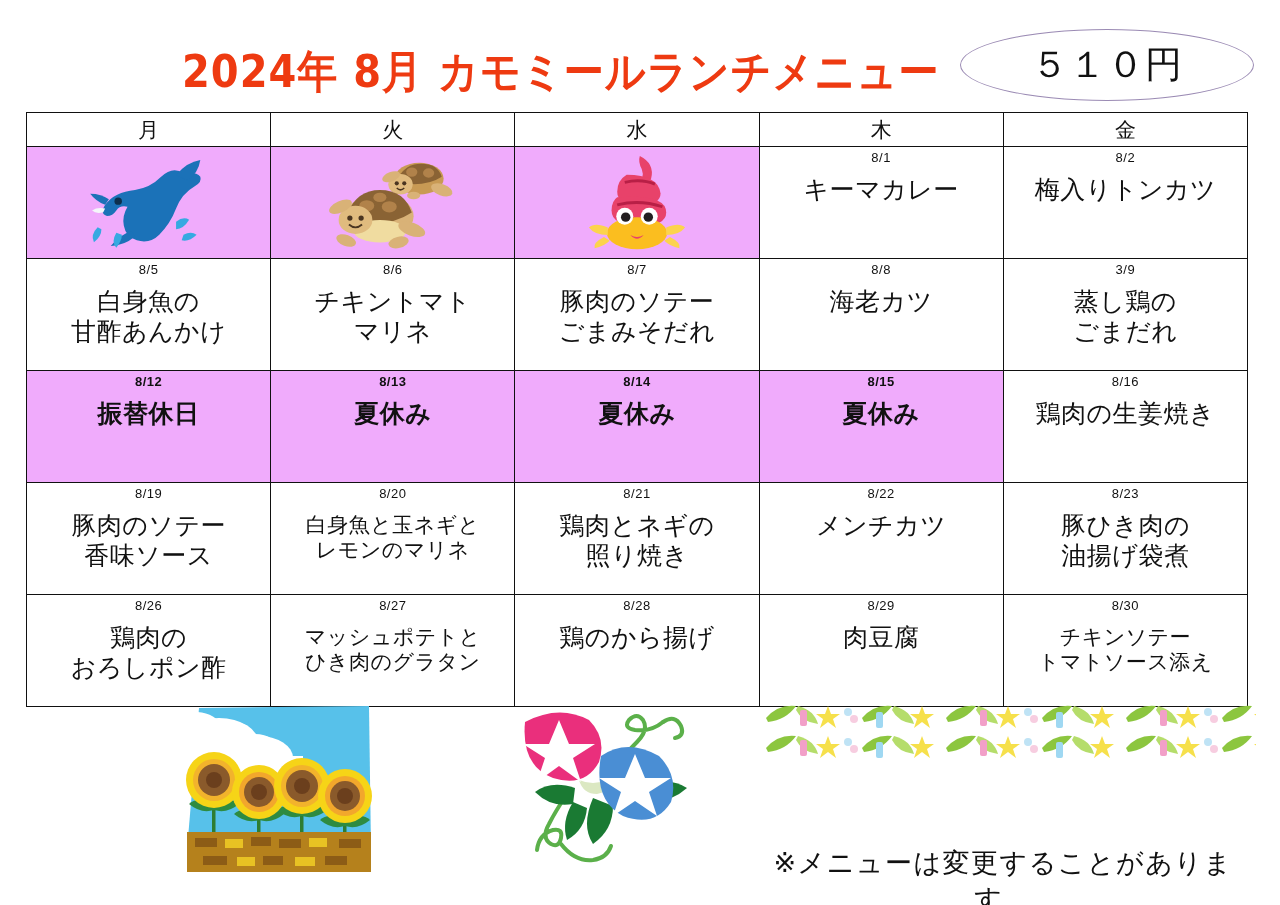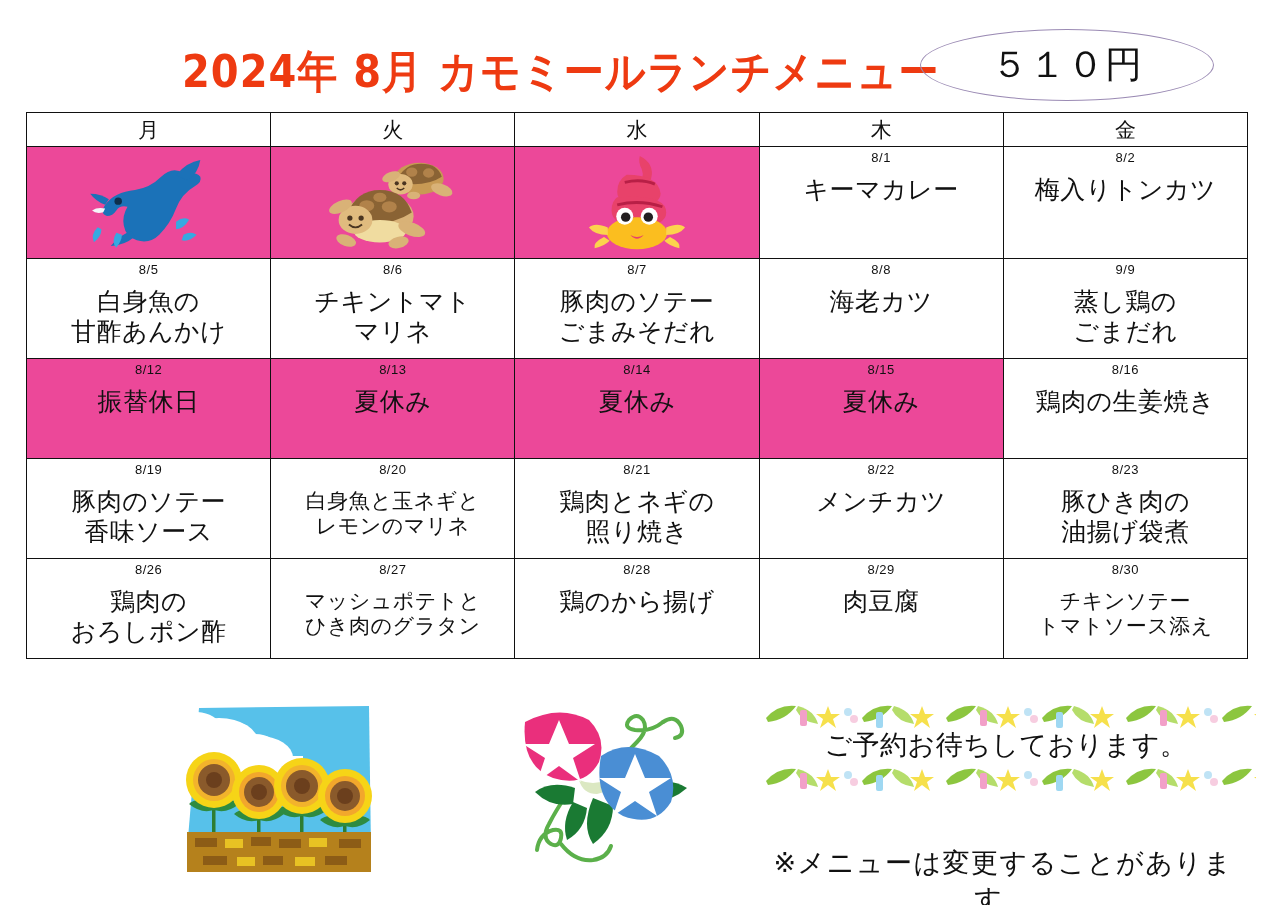--- a/index.html
+++ b/index.html
@@ -29,21 +29,21 @@
     font-size: 40px;
     font-weight: 900;
     color: #EE3A11;
     letter-spacing: 1px;
     white-space: nowrap;
     transform: scaleY(1.12);
     transform-origin: left top;
   }
   #price-badge {
     position: absolute;
-    left: 920px;
+    left: 960px;
     top: 29px;
     width: 294px;
     height: 72px;
     border: 1.6px solid #9B8BB4;
     border-radius: 50%;
     box-sizing: border-box;
   }
   #price-text {
     position: absolute;
     left: 0; top: 0;
@@ -73,21 +73,21 @@
     box-sizing: border-box;
   }
   #calendar th {
     height: 34px;
     font-size: 21px;
     font-weight: normal;
     color: #111;
     vertical-align: middle;
   }
   .daycell { position: relative; }
-  .daycell.shaded { background: #ec4899; }
+  .daycell.shaded { background: #f0abfc; font-weight: bold; }
   .date-label {
     display: block;
     font-size: 13px;
     color: #111;
     line-height: 1.15;
     padding-top: 4px;
     letter-spacing: 0.5px;
   }
   .menu-text {
     display: block;
@@ -102,21 +102,21 @@
     font-size: 21px;
     padding-top: 10px;
   }
   .illus-wrap {
     width: 100%; height: 100%;
     display: flex;
     align-items: center;
     justify-content: center;
   }
   .row-illus td { height: 112px; }
-  .row-menu td { height: 100px; }
+  .row-menu td { height: 112px; }
 
   
   #sunflower-illustration {
     position: absolute;
     left: 163px; top: 700px;
     width: 230px; height: 178px;
   }
   #morningglory-illustration {
     position: absolute;
     left: 497px; top: 694px;
@@ -284,21 +284,21 @@
         <td class="daycell">
           <span class="date-label">8/7</span>
           <span class="menu-text">豚肉のソテー
 ごまみそだれ</span>
         </td>
         <td class="daycell">
           <span class="date-label">8/8</span>
           <span class="menu-text">海老カツ</span>
         </td>
         <td class="daycell">
-          <span class="date-label">9/9</span>
+          <span class="date-label">3/9</span>
           <span class="menu-text">蒸し鶏の
 ごまだれ</span>
         </td>
       </tr>
       <tr class="row-menu">
         <td class="daycell shaded">
           <span class="date-label">8/12</span>
           <span class="menu-text">振替休日</span>
         </td>
         <td class="daycell shaded">
@@ -493,21 +493,20 @@
         <polygon points="72,6 75,14 84,14 77,19 80,28 72,22 64,28 67,19 60,14 69,14" fill="#f6e04b"></polygon>
         <rect x="44" y="10" width="7" height="16" rx="2" fill="#f2a0c8"></rect>
         <circle cx="92" cy="12" r="4" fill="#bfe3f5"></circle>
         <circle cx="98" cy="19" r="4" fill="#f7cde0"></circle>
         <path d="M106 18 Q118 4 136 6 Q126 20 108 22 Z" fill="#8cc63f"></path>
         <polygon points="150,6 153,14 162,14 155,19 158,28 150,22 142,28 145,19 138,14 147,14" fill="#f6e04b"></polygon>
       </g>
     </g>
   </svg>
 
-  <div id="reserve-line">ご予約お待ちしております。</div>
 
   <svg class="deco-band" viewBox="0 0 500 30" preserveAspectRatio="none">
     <g>
       <g>
         <path d="M10 18 Q22 4 40 6 Q30 20 12 22 Z" fill="#8cc63f"></path>
         <path d="M42 6 Q58 10 62 24 Q46 22 40 10 Z" fill="#b5dd6b"></path>
         <polygon points="72,6 75,14 84,14 77,19 80,28 72,22 64,28 67,19 60,14 69,14" fill="#f6e04b"></polygon>
         <rect x="44" y="10" width="7" height="16" rx="2" fill="#f2a0c8"></rect>
         <circle cx="92" cy="12" r="4" fill="#bfe3f5"></circle>
         <circle cx="98" cy="19" r="4" fill="#f7cde0"></circle>

